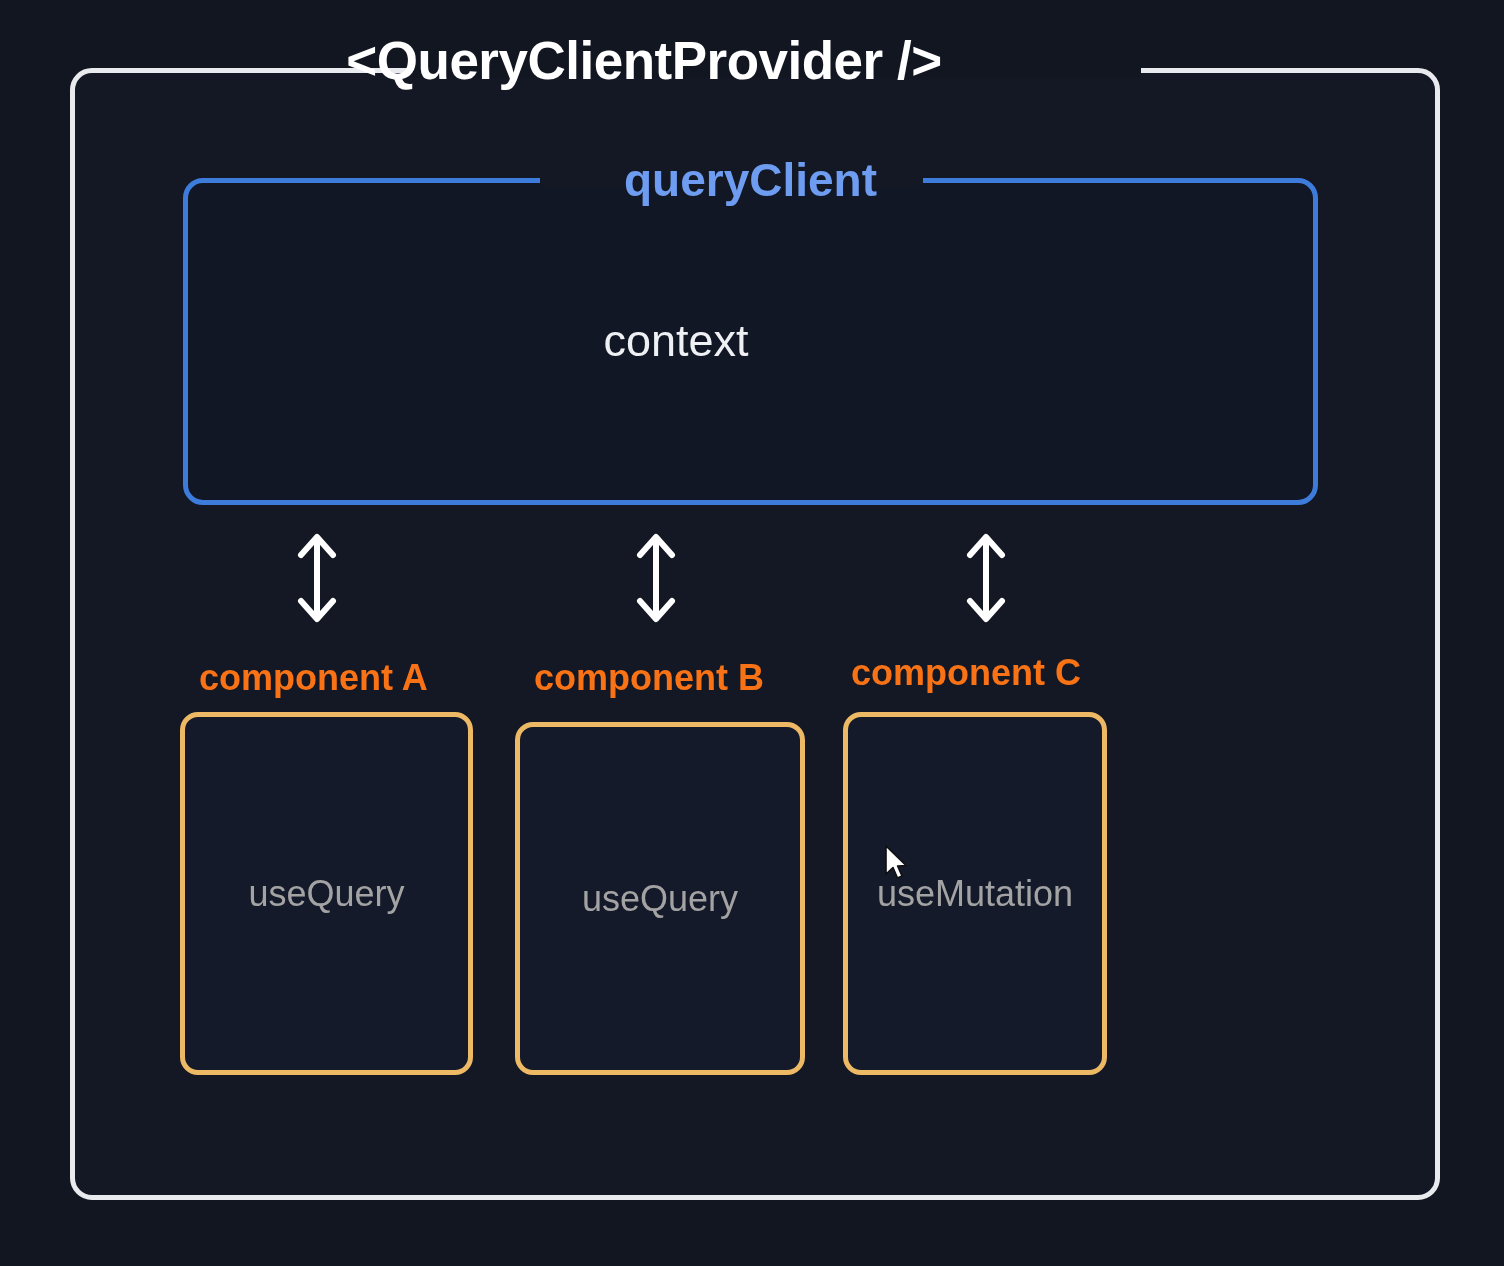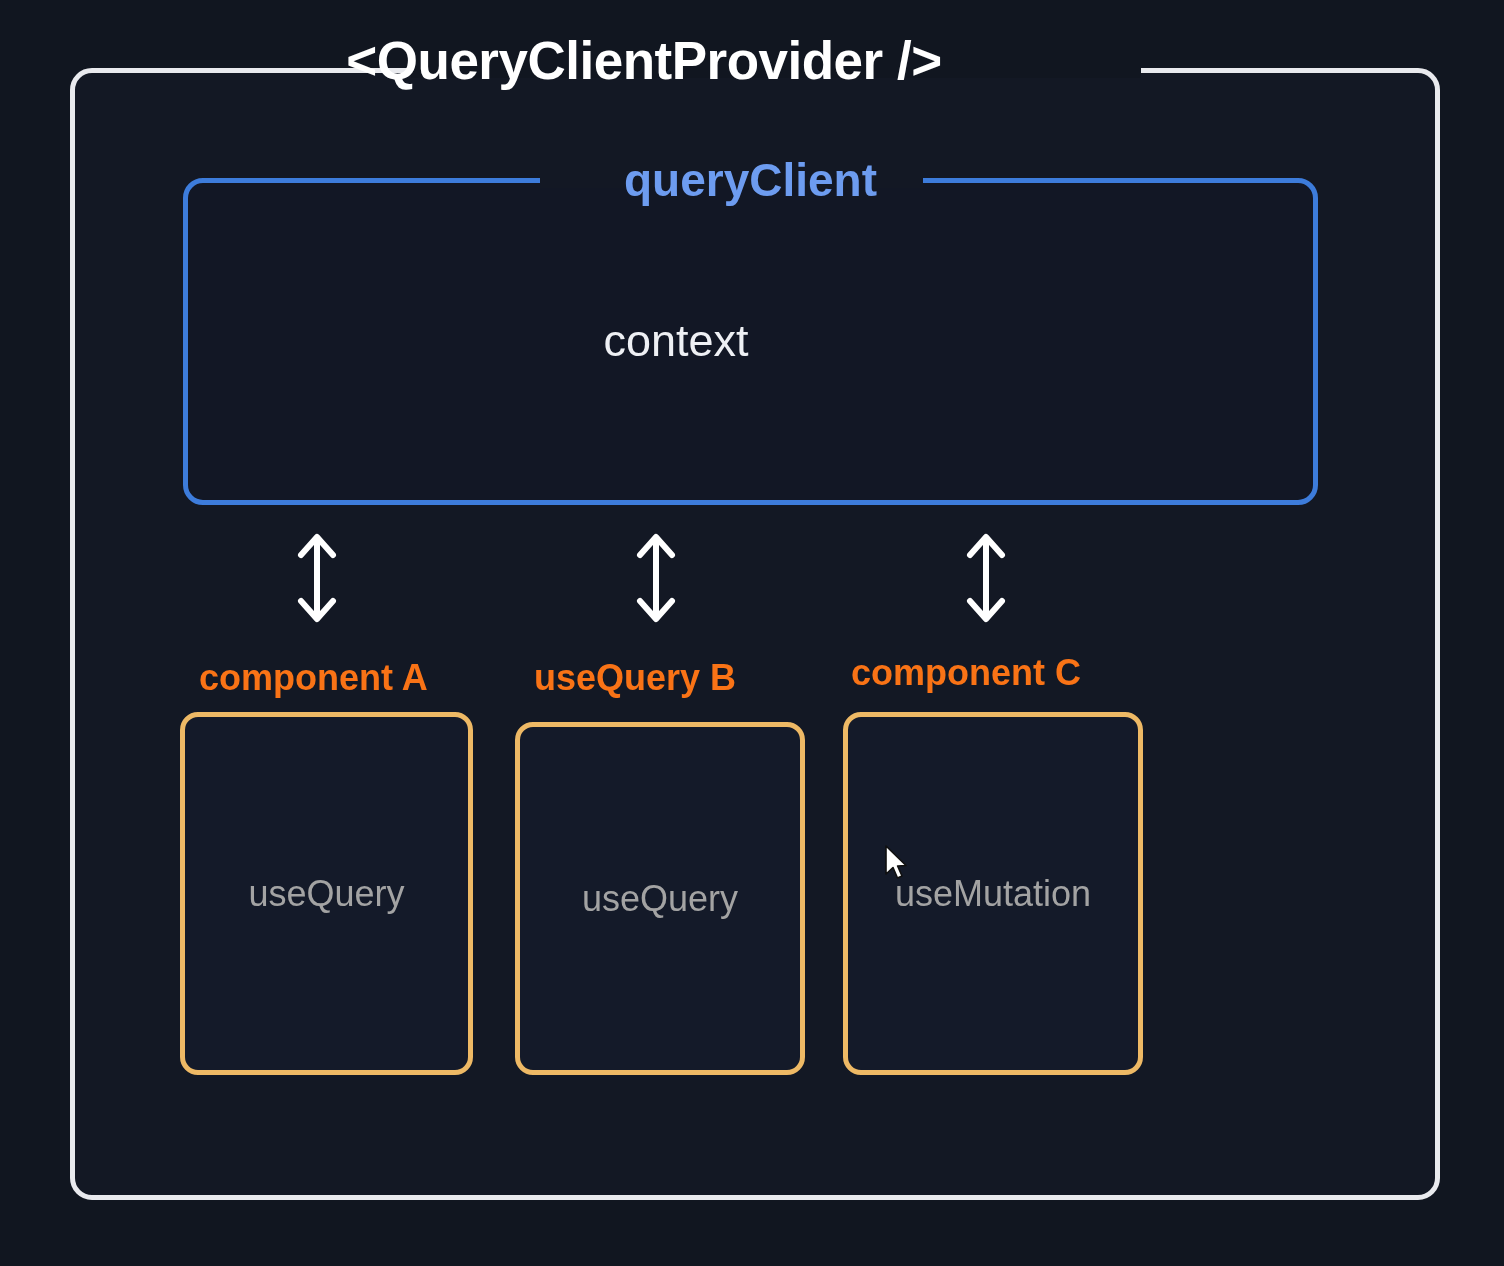--- a/index.html
+++ b/index.html
@@ -182,27 +182,27 @@
         <polyline points="11,71 27,89 43,71"></polyline>
       </g>
     </svg>
   </div>
 
   <div class="component-label" style="left:199px; top:657px;">component A</div>
   <div class="hook-box" style="left:180px; top:712px; width:293px; height:363px;">
     <span class="hook-label">useQuery</span>
   </div>
 
-  <div class="component-label" style="left:534px; top:657px;">useQuery B</div>
+  <div class="component-label" style="left:534px; top:657px;">component B</div>
   <div class="hook-box" style="left:515px; top:722px; width:290px; height:353px;">
     <span class="hook-label">useQuery</span>
   </div>
 
   <div class="component-label" style="left:851px; top:652px;">component C</div>
-  <div class="hook-box" style="left:843px; top:712px; width:300px; height:363px;">
+  <div class="hook-box" style="left:843px; top:712px; width:264px; height:363px;">
     <span class="hook-label">useMutation</span>
   </div>
 
   <div id="cursor">
     <svg width="26" height="38" viewBox="0 0 26 38" aria-hidden="true">
       <path d="M2 1 L2 29 L9 22.5 L13.5 33 L18 31 L13.6 21 L22 20.5 Z" fill="#ffffff" stroke="#101010" stroke-width="1.6" stroke-linejoin="round"></path>
     </svg>
   </div>
 
 </div>

